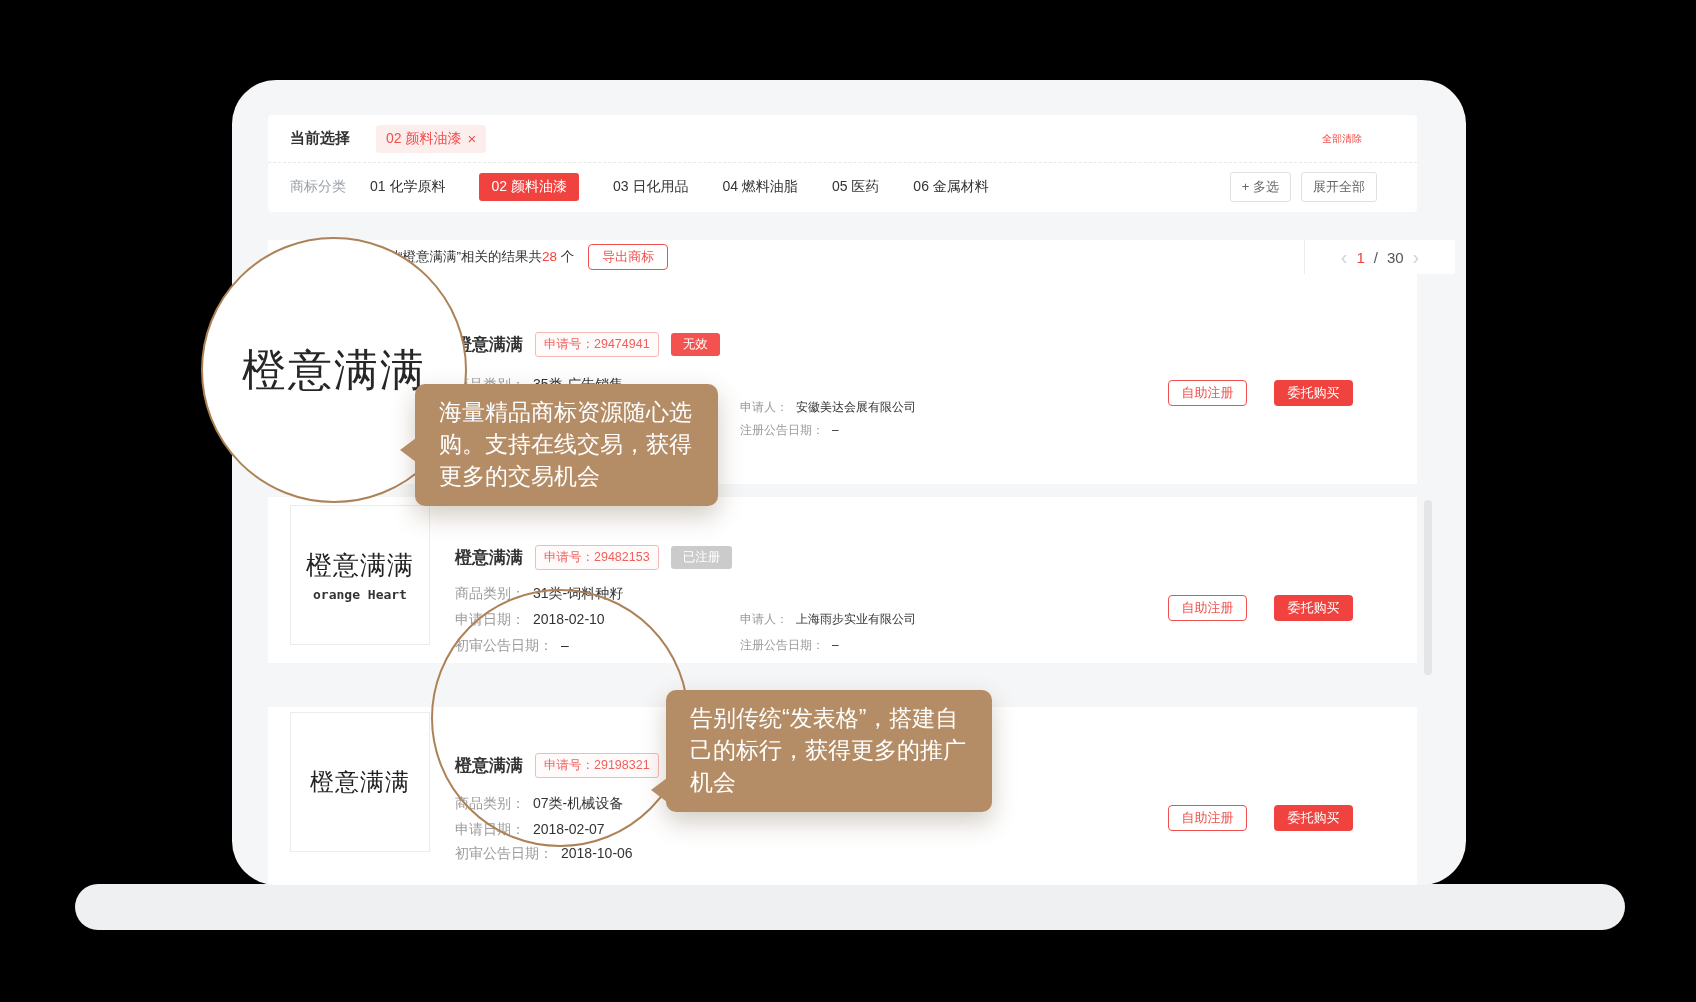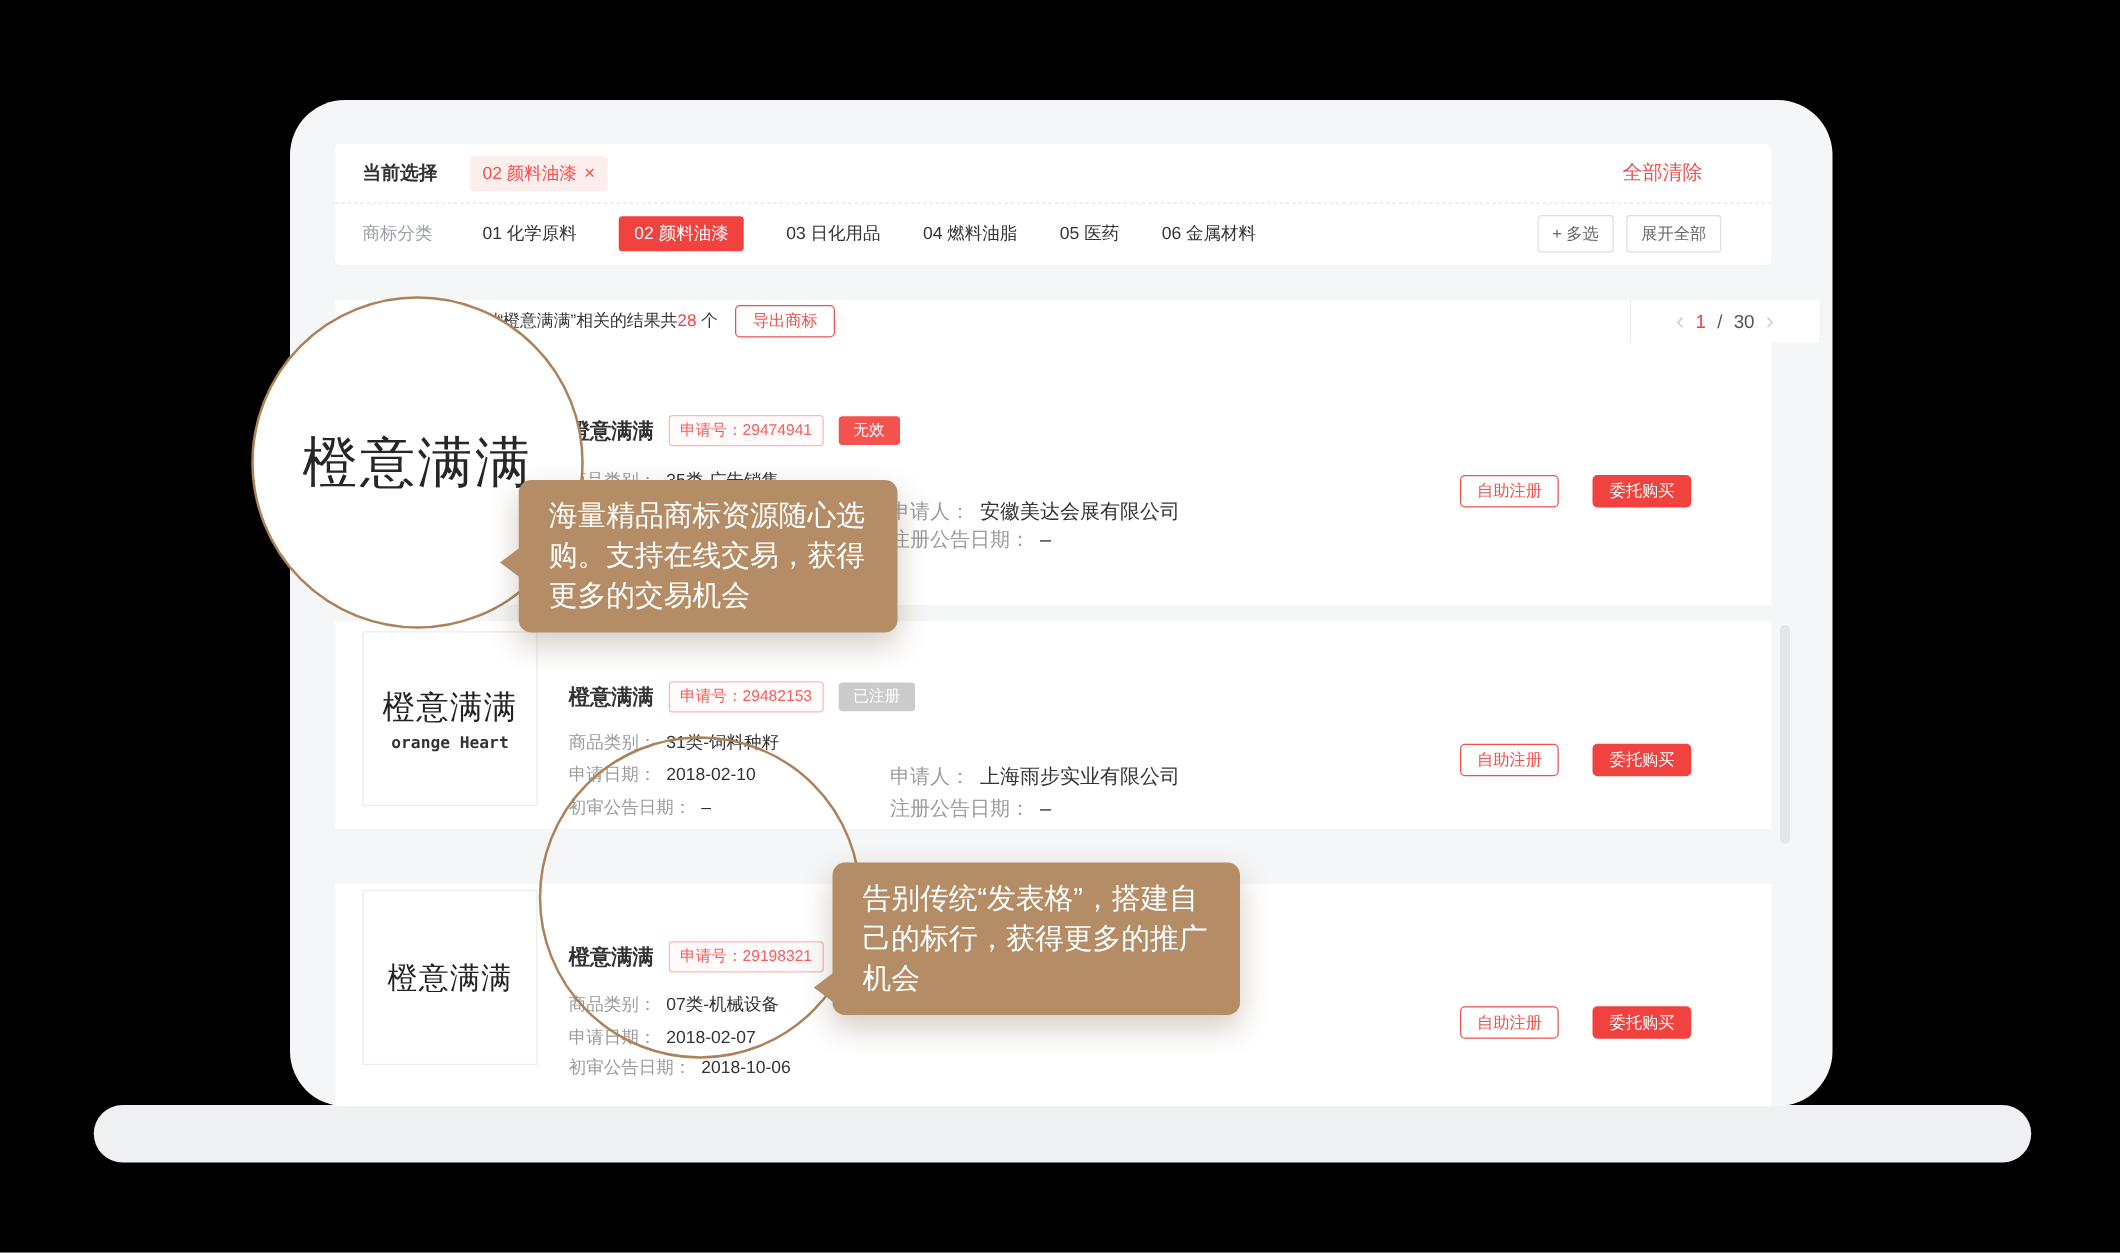--- a/index.html
+++ b/index.html
@@ -13,23 +13,23 @@
           background:#f5f6f7;border-radius:44px;overflow:hidden;}
   .panel{position:absolute;background:#fff;border-radius:4px;}
   
   .p-filter{left:36px;top:35px;width:1149px;height:97px;}
   .f-rowA{position:relative;height:48px;display:flex;align-items:center;padding:0 22px;
           border-bottom:1px dashed #e8e8e8;box-sizing:border-box;}
   .f-label{font-size:15px;color:#333;font-weight:700;}
   .f-tag{margin-left:26px;background:#fdeeee;color:#f0504d;font-size:14px;
          padding:5px 10px;border-radius:3px;display:flex;align-items:center;gap:6px;}
   .f-tag .x{font-size:15px;line-height:1;cursor:default;}
-  .clear-all{position:absolute;right:55px;color:#f0504d;font-size:16px;}
+  .clear-all{position:absolute;right:55px;color:#f0504d;font-size:10px;}
   .f-rowB{position:relative;height:48px;display:flex;align-items:center;padding:0 22px;}
-  .c-label{font-size:14px;color:#9aa0a6;margin-right:40px;}
+  .c-label{font-size:14px;color:#9aa0a6;margin-right:24px;}
   .cats{display:flex;align-items:center;gap:34px;}
   .cat{font-size:14px;color:#333;}
   .cat.active{background:#f0423e;color:#fff;padding:5px 12px;border-radius:3px;}
   .f-actions{position:absolute;right:40px;display:flex;gap:10px;}
   .ghost-btn{border:1px solid #e0e0e0;background:#fff;color:#666;font-size:13px;
              padding:5px 11px;border-radius:3px;}
   
   .p-header{left:36px;top:160px;width:1187px;height:34px;border-radius:0;
             display:flex;align-items:center;padding-left:22px;box-sizing:border-box;}
   .res-text{font-size:13.5px;color:#333;white-space:nowrap;}
@@ -59,21 +59,21 @@
   .row1 .title-line{top:58px;} .row2 .title-line{top:48px;} .row3 .title-line{top:46px;}
   .r-title{font-size:17px;font-weight:700;color:#333;}
   .appno{border:1px solid #f7b9b8;background:#fffbfb;color:#f2605d;font-size:12.5px;
          padding:3px 8px;border-radius:3px;white-space:nowrap;}
   .status{font-size:12.5px;color:#fff;padding:3px 12px;border-radius:3px;}
   .st-invalid{background:#f4524e;}
   .st-registered{background:#cbcbcb;}
   .fline{position:absolute;left:187px;font-size:14px;white-space:nowrap;}
   .lbl{color:#9b9b9b;margin-right:8px;}
   .val{color:#333;}
-  .fl2{position:absolute;left:444px;font-size:16px;white-space:nowrap;}
+  .fl2{position:absolute;left:472px;font-size:12px;white-space:nowrap;}
   .row1 .l1{top:102px;} .row1 .l2{top:125px;} .row1 .l3{top:148px;}
   .row2 .l1{top:88px;}  .row2 .l2{top:114px;} .row2 .l3{top:140px;}
   .row3 .l1{top:88px;}  .row3 .l2{top:114px;} .row3 .l3{top:138px;}
   .btns{position:absolute;right:64px;display:flex;gap:27px;}
   .row1 .btns{top:106px;} .row2 .btns{top:98px;} .row3 .btns{top:98px;}
   .btn-outline{width:79px;height:26px;border:1px solid #f0504d;color:#f0504d;background:#fff;
                font-size:13px;border-radius:4px;padding:0;}
   .btn-fill{width:79px;height:26px;border:none;color:#fff;background:#f0423e;
             font-size:13px;border-radius:4px;padding:0;}
   

